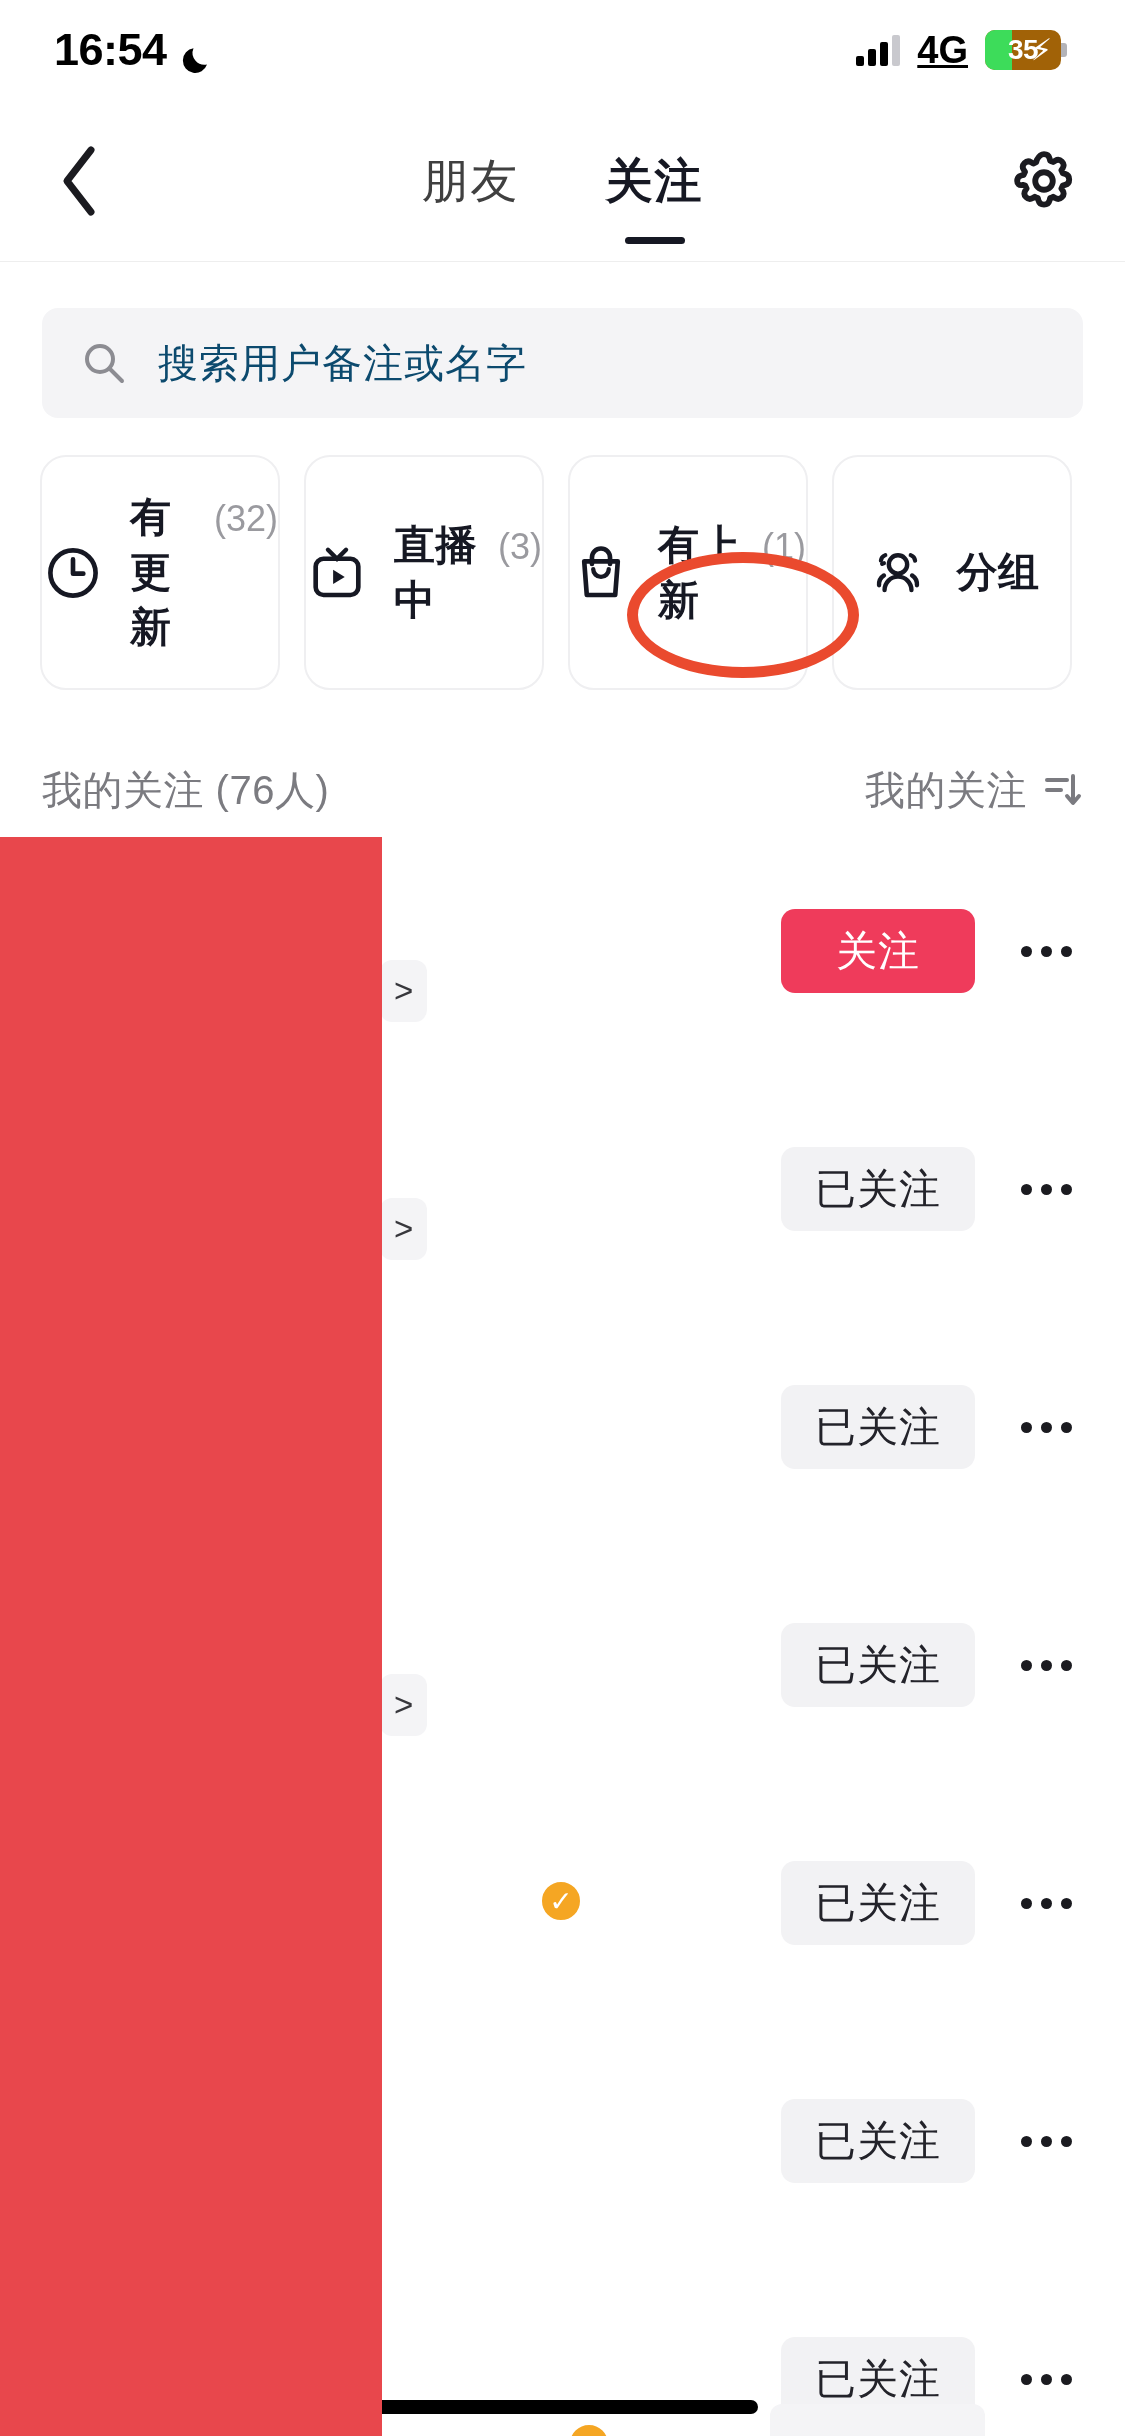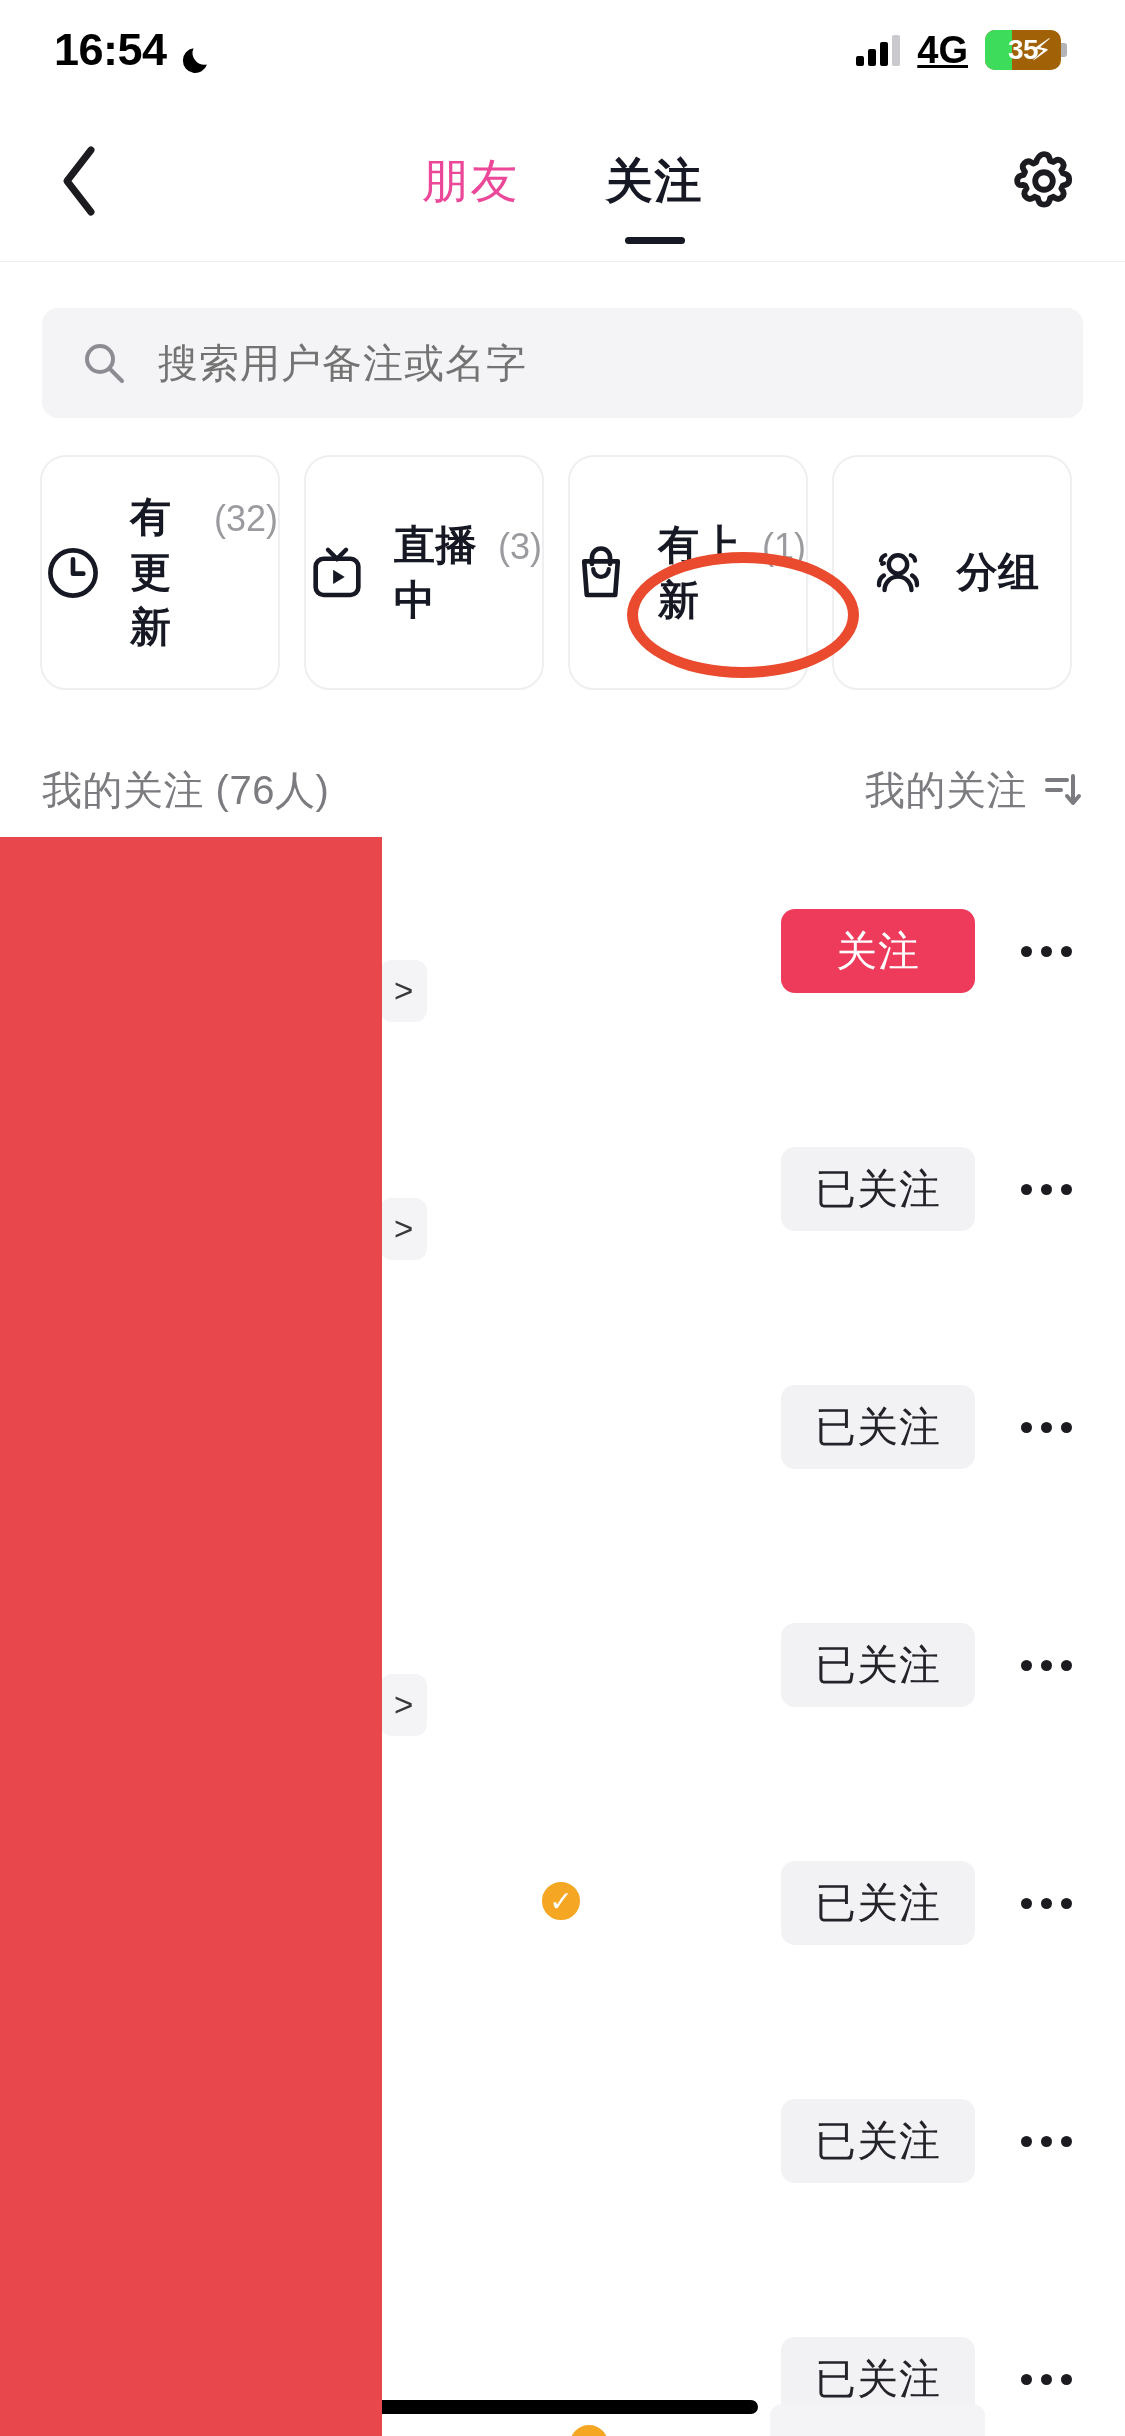--- a/index.html
+++ b/index.html
@@ -63,34 +63,34 @@
     width:86px; height:86px; display:flex; align-items:center; justify-content:center;
   }
   .tabs {
     position:absolute; left:50%; transform:translateX(-50%); top:0;
     height:162px; display:flex; align-items:center; gap:86px;
   }
   .tab {
     position:relative; height:162px; display:flex; flex-direction:column;
     align-items:center; justify-content:center;
   }
-  .tab span.lbl { font-size:47px; color:#ec4899; font-weight:500; letter-spacing:2px; }
+  .tab span.lbl { font-size:47px; color:#404040; font-weight:500; letter-spacing:2px; }
   .tab.active span.lbl { color:#161823; font-weight:700; }
   .tab-underline {
     position:absolute; bottom:18px; left:50%; transform:translateX(-50%);
     width:60px; height:7px; background:#161823; border-radius:4px;
   }
 
   
   .search-wrap { position:absolute; top:308px; left:42px; width:1041px; height:110px; }
   .search-box {
     width:100%; height:100%; background:#f4f4f6; border-radius:16px;
     display:flex; align-items:center; padding-left:38px; gap:30px;
   }
-  .search-ph { font-size:40px; color:#737373; letter-spacing:1px; }
+  .search-ph { font-size:40px; color:#0c4a6e; letter-spacing:1px; }
 
   
   .chips { position:absolute; top:455px; left:40px; width:1045px; display:flex; gap:24px; }
   .chip {
     width:240px; height:235px; background:#fff;
     border:2px solid #efeff1; border-radius:26px;
     display:flex; flex-direction:row; align-items:center; justify-content:center; gap:26px;
   }
   .chip-icon { height:66px; display:flex; align-items:center; justify-content:center; }
   .chip-text { display:flex; align-items:baseline; gap:9px; }

